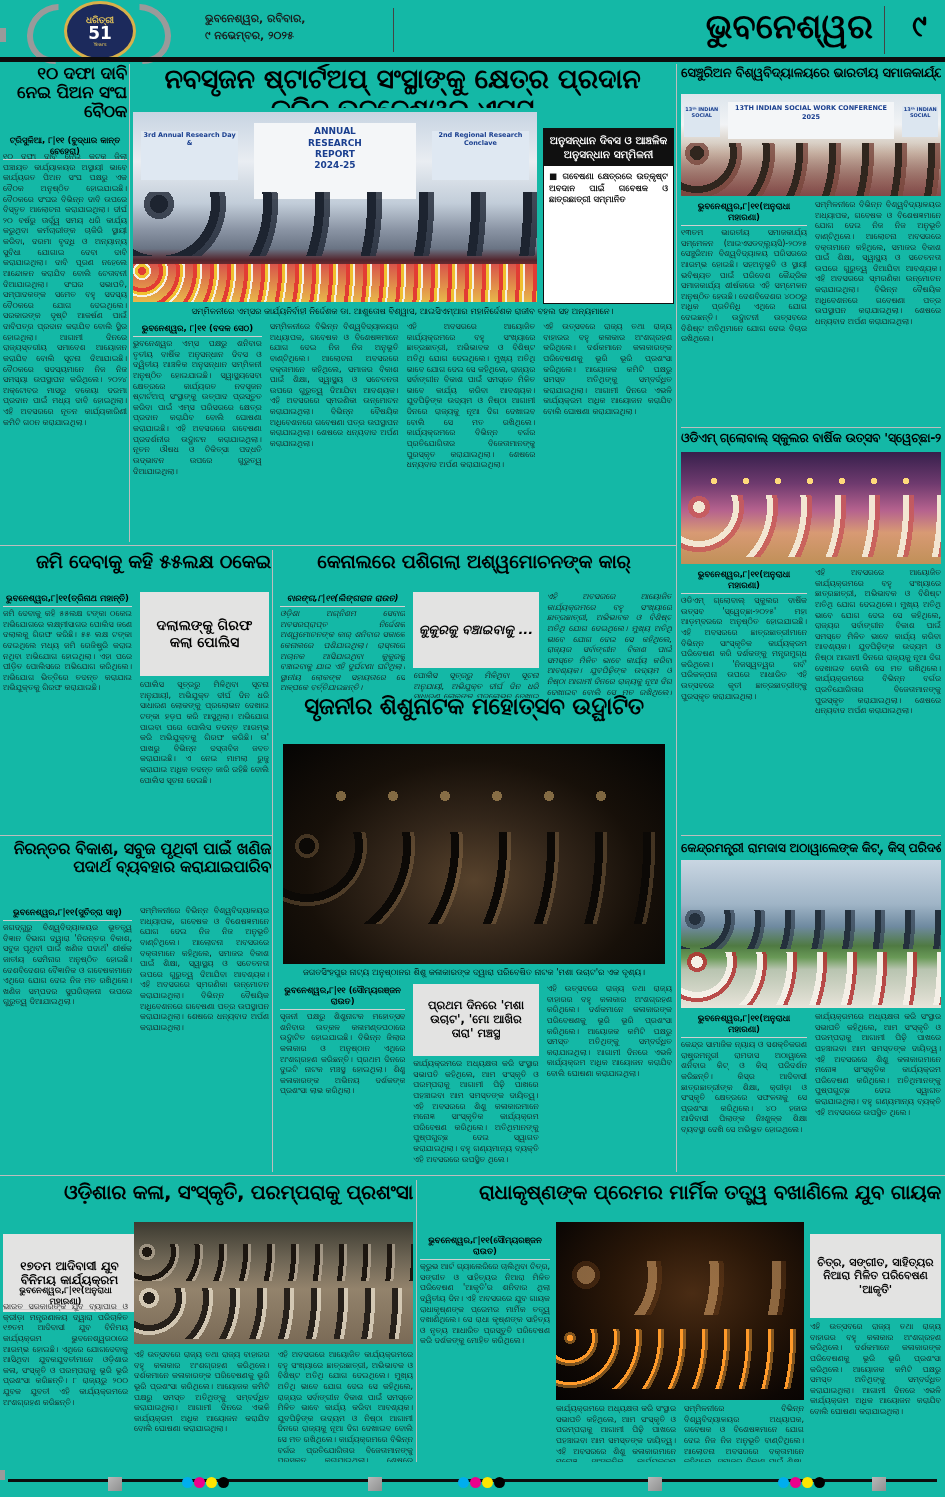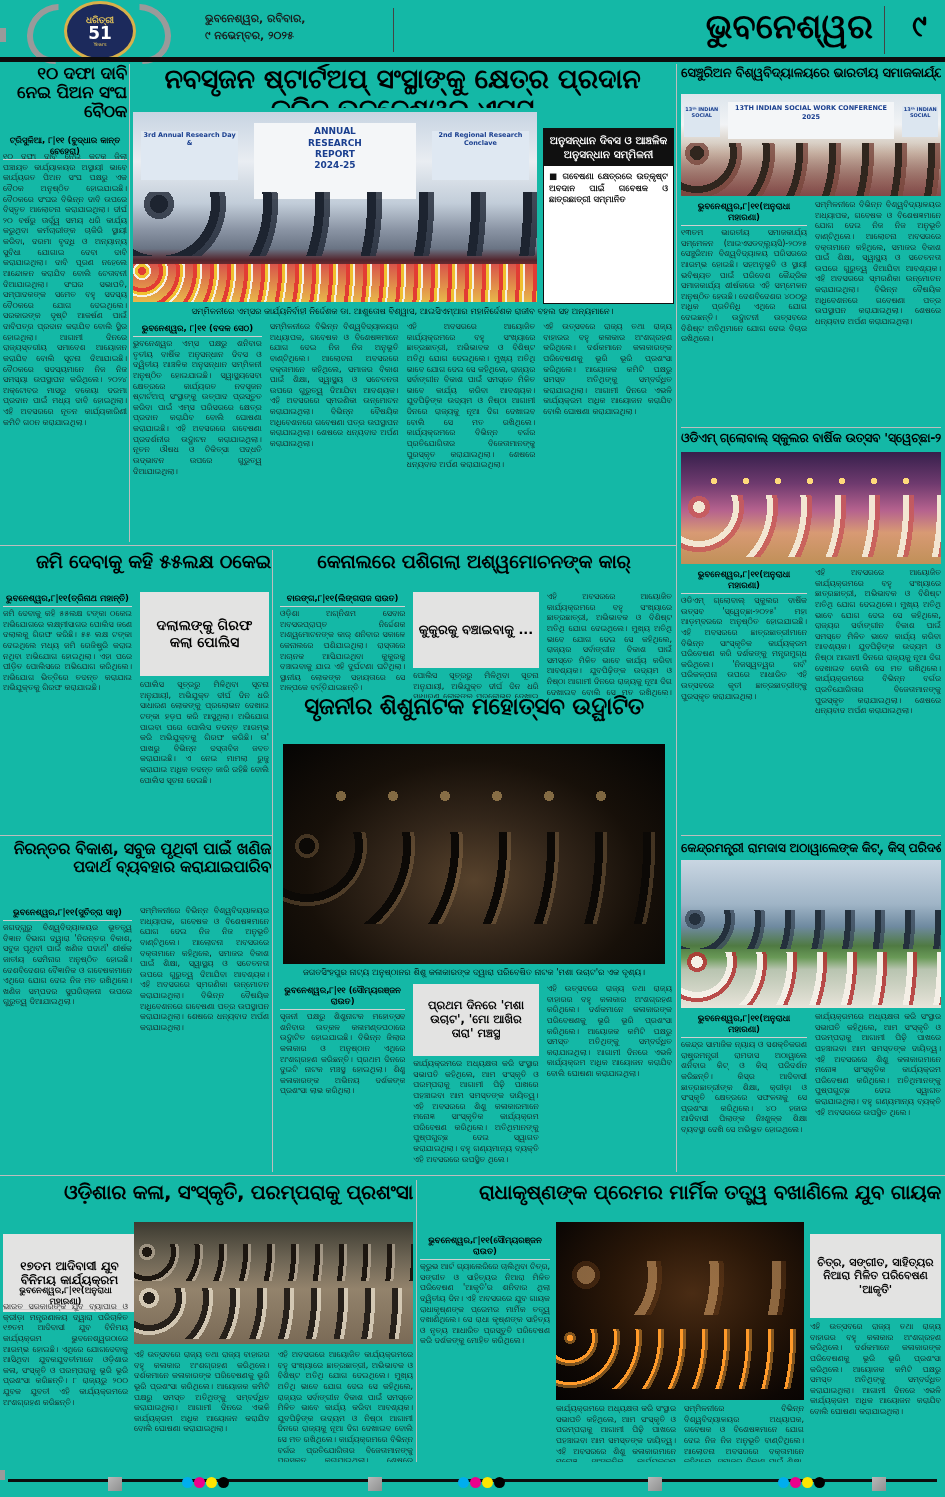--- a/index.html
+++ b/index.html
@@ -168,21 +168,21 @@
       </div>
       <div class="col">
         <div class="gbox" style="height:52px;font-size:14px;margin-bottom:4px;">ଦଲାଲଙ୍କୁ ଗିରଫ କଲା ପୋଲିସ</div>
         <div class="bt" style="height:180px;">ପୋଲିସ ସୂତ୍ରରୁ ମିଳିଥିବା ସୂଚନା ଅନୁଯାୟୀ, ଅଭିଯୁକ୍ତ ଦୀର୍ଘ ଦିନ ଧରି ସାଧାରଣ ଲୋକଙ୍କୁ ପ୍ରଲୋଭନ ଦେଖାଇ ଟଙ୍କା ହଡ଼ପ କରି ଆସୁଥିଲା। ଅଭିଯୋଗ ପାଇବା ପରେ ପୋଲିସ ତଦନ୍ତ ଆରମ୍ଭ କରି ଅଭିଯୁକ୍ତକୁ ଗିରଫ କରିଛି। ତା' ପାଖରୁ ବିଭିନ୍ନ ଦସ୍ତାବିଜ ଜବତ କରାଯାଇଛି। ଏ ନେଇ ମାମଲା ରୁଜୁ କରାଯାଇ ଅଧିକ ତଦନ୍ତ ଜାରି ରହିଛି ବୋଲି ପୋଲିସ ସୂଚନା ଦେଇଛି।</div>
       </div>
     </div>
   </div>
 
   <div>
     <div class="hl ctr" style="left:276px;top:551px;width:396px;height:36px;font-size:19px;white-space:nowrap;">କେନାଲରେ ପଶିଗଲା ଅଶ୍ୱମୋଚନଙ୍କ କାର୍</div>
-    <div class="cols" style="left:280px;top:592px;width:392px;height:106px;">
+    <div class="cols" style="left:280px;top:592px;width:392px;height:106px;font-style:italic;">
       <div class="col">
         <div class="byline">ବାରଙ୍ଗ,୮|୧୧(ଲିଙ୍ଗରାଜ ରାଉତ)</div>
         <div class="bt" style="height:86px;">ଓଡ଼ିଶା ଅଗ୍ନିଶମ ସେବାର ଅବସରପ୍ରାପ୍ତ ନିର୍ଦ୍ଦେଶକ ଅଶ୍ୱମୋଚନଙ୍କ କାର୍ ଶନିବାର ସକାଳେ କେନାଲରେ ପଶିଯାଇଥିଲା। ରାସ୍ତାରେ ଅଚାନକ ଆସିଯାଇଥିବା କୁକୁରକୁ ବଞ୍ଚାଇବାକୁ ଯାଇ ଏହି ଦୁର୍ଘଟଣା ଘଟିଥିଲା। ସ୍ଥାନୀୟ ଲୋକଙ୍କ ସହାୟତାରେ ସେ ଅଳ୍ପକେ ବର୍ତ୍ତିଯାଇଛନ୍ତି।</div>
       </div>
       <div class="col">
         <div class="gbox" style="height:44px;font-size:13px;margin-bottom:3px;">କୁକୁରକୁ ବଞ୍ଚାଇବାକୁ ...</div>
         <div class="bt" style="height:56px;">ପୋଲିସ ସୂତ୍ରରୁ ମିଳିଥିବା ସୂଚନା ଅନୁଯାୟୀ, ଅଭିଯୁକ୍ତ ଦୀର୍ଘ ଦିନ ଧରି ସାଧାରଣ ଲୋକଙ୍କୁ ପ୍ରଲୋଭନ ଦେଖାଇ ଟଙ୍କା ହଡ଼ପ କରି ଆସୁଥିଲା। ଅଭିଯୋଗ ପାଇବା ପରେ ପୋଲିସ ତଦନ୍ତ ଆରମ୍ଭ କରି ଅଭିଯୁକ୍ତକୁ ଗିରଫ କରିଛି। ତା' ପାଖରୁ ବିଭିନ୍ନ ଦସ୍ତାବିଜ ଜବତ କରାଯାଇଛି। ଏ ନେଇ ମାମଲା ରୁଜୁ କରାଯାଇ ଅଧିକ ତଦନ୍ତ ଜାରି ରହିଛି ବୋଲି ପୋଲିସ ସୂଚନା ଦେଇଛି।</div>
       </div>
       <div class="col bt">ଏହି ଅବସରରେ ଆୟୋଜିତ କାର୍ଯ୍ୟକ୍ରମରେ ବହୁ ସଂଖ୍ୟାରେ ଛାତ୍ରଛାତ୍ରୀ, ଅଭିଭାବକ ଓ ବିଶିଷ୍ଟ ଅତିଥି ଯୋଗ ଦେଇଥିଲେ। ମୁଖ୍ୟ ଅତିଥି ଭାବେ ଯୋଗ ଦେଇ ସେ କହିଥିଲେ, ରାଜ୍ୟର ସର୍ବାଙ୍ଗୀନ ବିକାଶ ପାଇଁ ସମସ୍ତେ ମିଳିତ ଭାବେ କାର୍ଯ୍ୟ କରିବା ଆବଶ୍ୟକ। ଯୁବପିଢ଼ିଙ୍କ ଉଦ୍ୟମ ଓ ନିଷ୍ଠା ଆଗାମୀ ଦିନରେ ରାଜ୍ୟକୁ ନୂଆ ଦିଗ ଦେଖାଇବ ବୋଲି ସେ ମତ ରଖିଥିଲେ। କାର୍ଯ୍ୟକ୍ରମରେ ବିଭିନ୍ନ ବର୍ଗର ପ୍ରତିଯୋଗିତାର ବିଜେତାମାନଙ୍କୁ ପୁରସ୍କୃତ କରାଯାଇଥିଲା। ଶେଷରେ ଧନ୍ୟବାଦ ଅର୍ପଣ କରାଯାଇଥିଲା।</div>
     </div>

